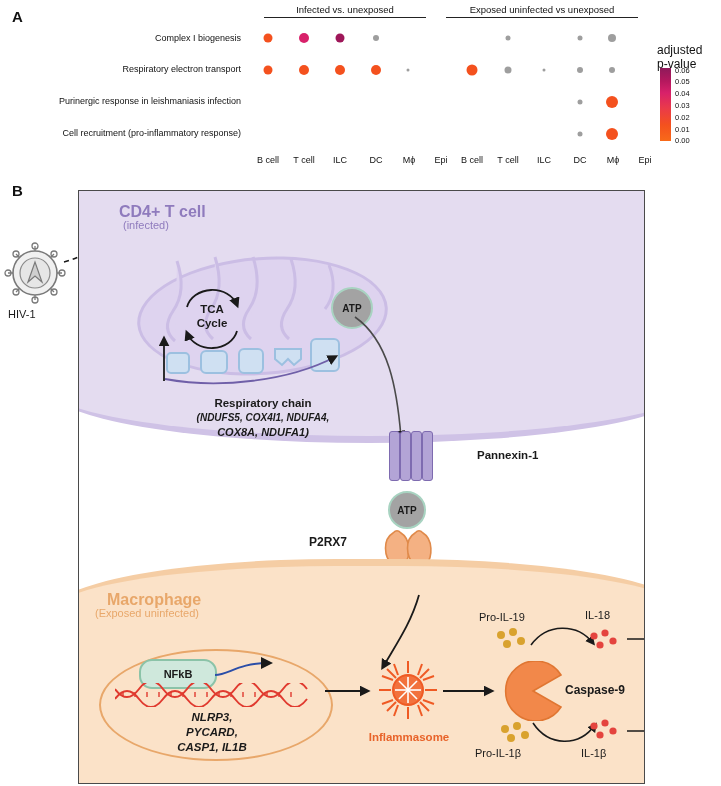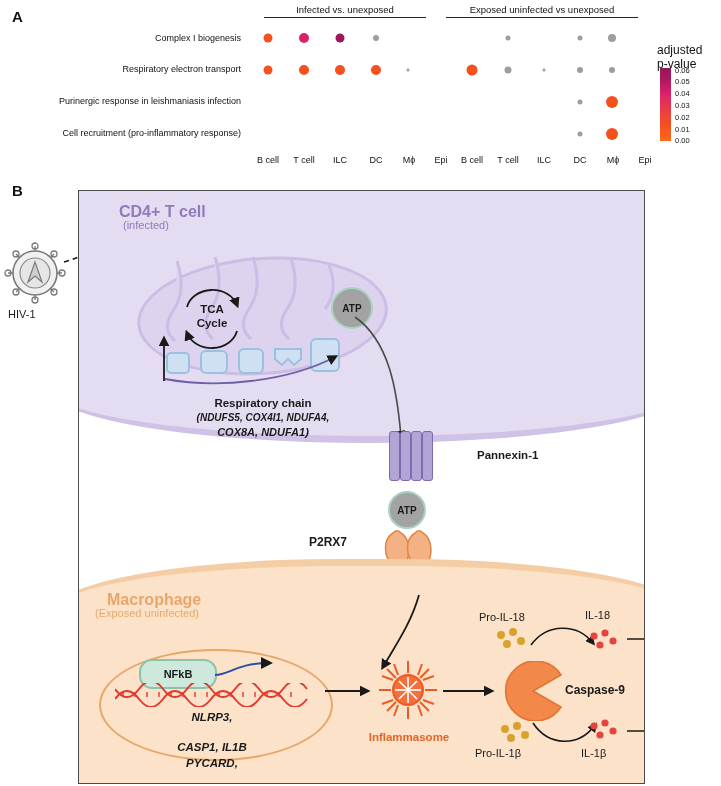--- a/index.html
+++ b/index.html
@@ -394,21 +394,21 @@
           <path d="M104 9 L104 14"></path>
         <path d="M116 9 L116 14"></path>
           <path d="M128 9 L128 14"></path>
           <path d="M140 9 L140 14"></path>
         <path d="M152 9 L152 14"></path>
           <path d="M164 9 L164 14"></path>
           <path d="M176 9 L176 14"></path>
       </g>
     </svg>
     <div class="txt bold ital ctr" style="left:133px; top:520px; font-size:11.5px;">NLRP3,</div>
-    <div class="txt bold ital ctr" style="left:133px; top:566px; font-size:11.5px;">PYCARD,</div>
+    <div class="txt bold ital ctr" style="left:133px; top:535px; font-size:11.5px;">PYCARD,</div>
     <div class="txt bold ital ctr" style="left:133px; top:550px; font-size:11.5px;">CASP1, IL1B</div>
 
     <svg class="abs" style="left:244px; top:490px;" width="56" height="20">
       <path d="M2 10 L44 10" stroke="#1a1a1a" stroke-width="1.8" fill="none" marker-end="url(#tcaHead)"></path>
     </svg>
 
     <svg class="abs" style="left:298px; top:468px;" width="62" height="62">
       <g stroke="#ef5a24" stroke-width="2" fill="none">
         <path d="M31 2 L31 14"></path>
           <path d="M31 48 L31 60"></path>
@@ -439,21 +439,21 @@
 
     <svg class="abs" style="left:362px; top:490px;" width="64" height="20">
       <path d="M2 10 L50 10" stroke="#1a1a1a" stroke-width="1.8" fill="none" marker-end="url(#tcaHead)"></path>
     </svg>
 
     <svg class="abs" style="left:424px; top:470px;" width="60" height="60">
       <path d="M30 30 L58 14 A30 30 0 1 0 58 46 Z" fill="#f2884a" stroke="#e07632" stroke-width="1.6"></path>
     </svg>
     <div class="txt bold" style="left:486px; top:492px; font-size:12px;">Caspase-9</div>
 
-    <div class="txt" style="left:400px; top:420px; font-size:11px;">Pro-IL-18</div>
+    <div class="txt" style="left:400px; top:420px; font-size:11px;">Pro-IL-19</div>
     <svg class="abs" style="left:414px; top:436px;" width="40" height="24">
       <circle cx="8" cy="8" r="4" fill="#d9a22e"></circle>
         <circle cx="20" cy="5" r="4" fill="#d9a22e"></circle>
       <circle cx="14" cy="17" r="4" fill="#d9a22e"></circle>
         <circle cx="28" cy="14" r="4" fill="#d9a22e"></circle>
     </svg>
 
     <svg class="abs" style="left:448px; top:430px;" width="76" height="34">
       <path d="M4 24 C20 2 50 2 66 22" stroke="#1a1a1a" stroke-width="1.6" fill="none" marker-end="url(#tcaHead)"></path>
     </svg>

